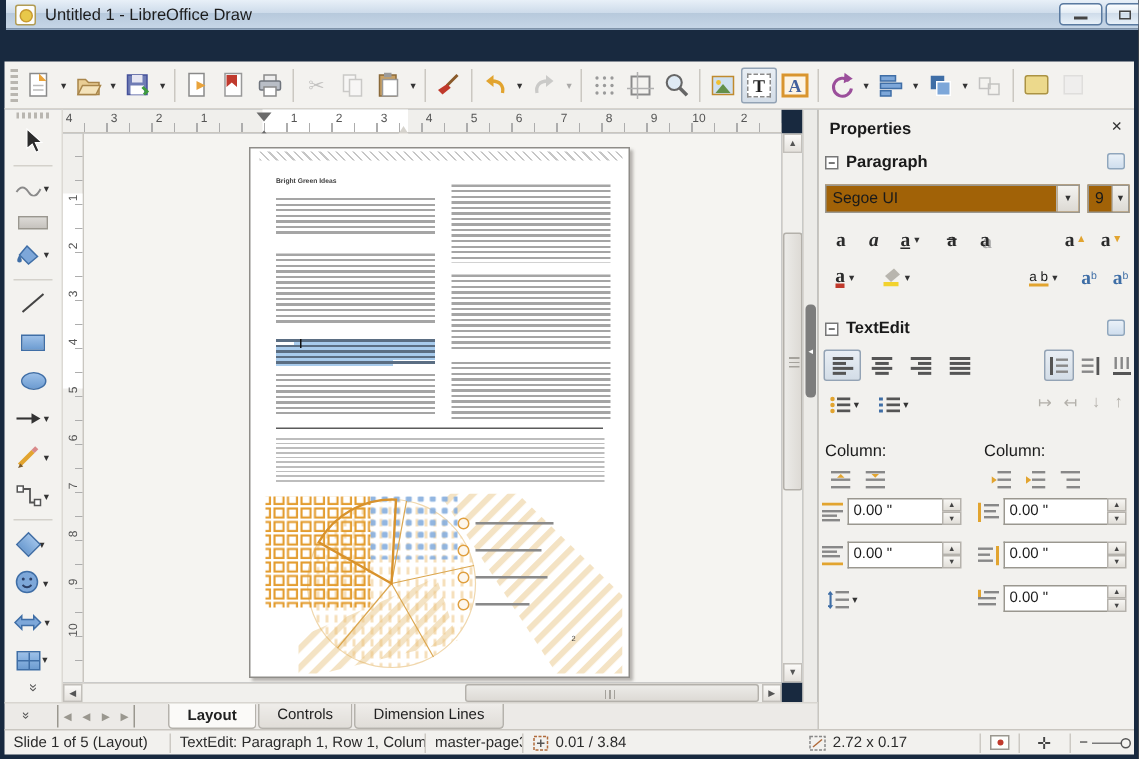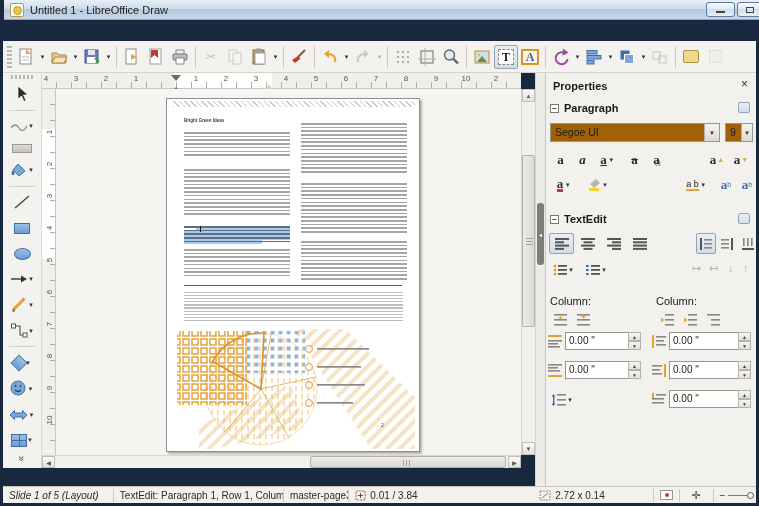--- a/index.html
+++ b/index.html
@@ -857,39 +857,52 @@
       <span class="spinbox" style="width:82px;">
           <span class="sval">0.00 "</span>
           <span class="spinner">
             <span>▲</span>
             <span>▼</span>
           </span>
         </span>
     </span>
   </div>
 
+  <div class="tabbar">
+    <span class="tb-chev">»</span>
+    <span class="nav-btn" style="border-left:1px solid #9a978f;margin-left:14px;">◀</span>
+    <span class="nav-btn">◀</span>
+    <span class="nav-btn">▶</span>
+    <span class="nav-btn" style="border-right:1px solid #9a978f;">▶</span>
+    <span class="tabs">
+
+    <span class="tab active">Layout</span>
+        <span class="tab">Controls</span>
+        <span class="tab">Dimension Lines</span>
+      </span>
+  </div>
 
   <div class="statusbar">
-    <span class="seg" style="width:112px;font-style:italic;">Slide 1 of 5 (Layout)</span>
+    <span class="seg" style="width:112px;">Slide 1 of 5 (Layout)</span>
     <span class="seg" style="width:172px;">TextEdit: Paragraph 1, Row 1, Column 5</span>
     <span class="seg" style="width:66px;">master-page3</span>
     <span class="seg nb" style="width:186px;gap:4px;">
       <svg width="11" height="11">
           <rect x="1" y="1" width="9" height="9" fill="none" stroke="#b06a3a" stroke-dasharray="2 1"></rect>
           <line x1="5.5" y1="3" x2="5.5" y2="8" stroke="#555"></line>
           <line x1="3" y1="5.5" x2="8" y2="5.5" stroke="#555"></line>
         </svg>
       <span>0.01 / 3.84</span>
     </span>
     <span class="seg" style="width:122px;gap:4px;">
       <svg width="12" height="11">
           <rect x="1" y="1" width="10" height="9" fill="none" stroke="#888" stroke-dasharray="2 1"></rect>
           <line x1="3" y1="8" x2="9" y2="3" stroke="#b06a3a"></line>
         </svg>
-      <span>2.72 x 0.14</span>
+      <span>2.72 x 0.17</span>
     </span>
     <span class="seg" style="width:26px;justify-content:center;">
         <span class="mod-box"></span>
       </span>
     <span class="seg" style="width:34px;justify-content:center;font-size:11px;color:#444;">✛</span>
     <span class="seg nb zoomslider">
       <span>−</span>
       <span class="zs-track">
           <span class="zs-knob"></span>
         </span>

